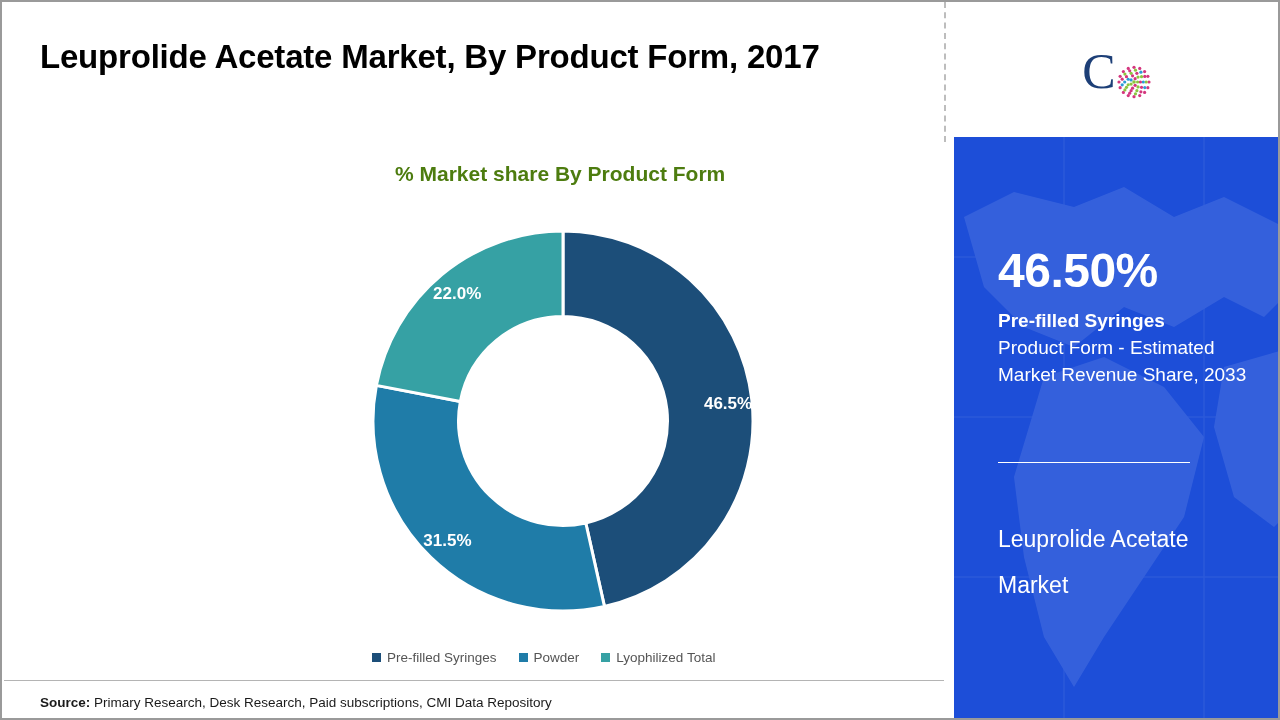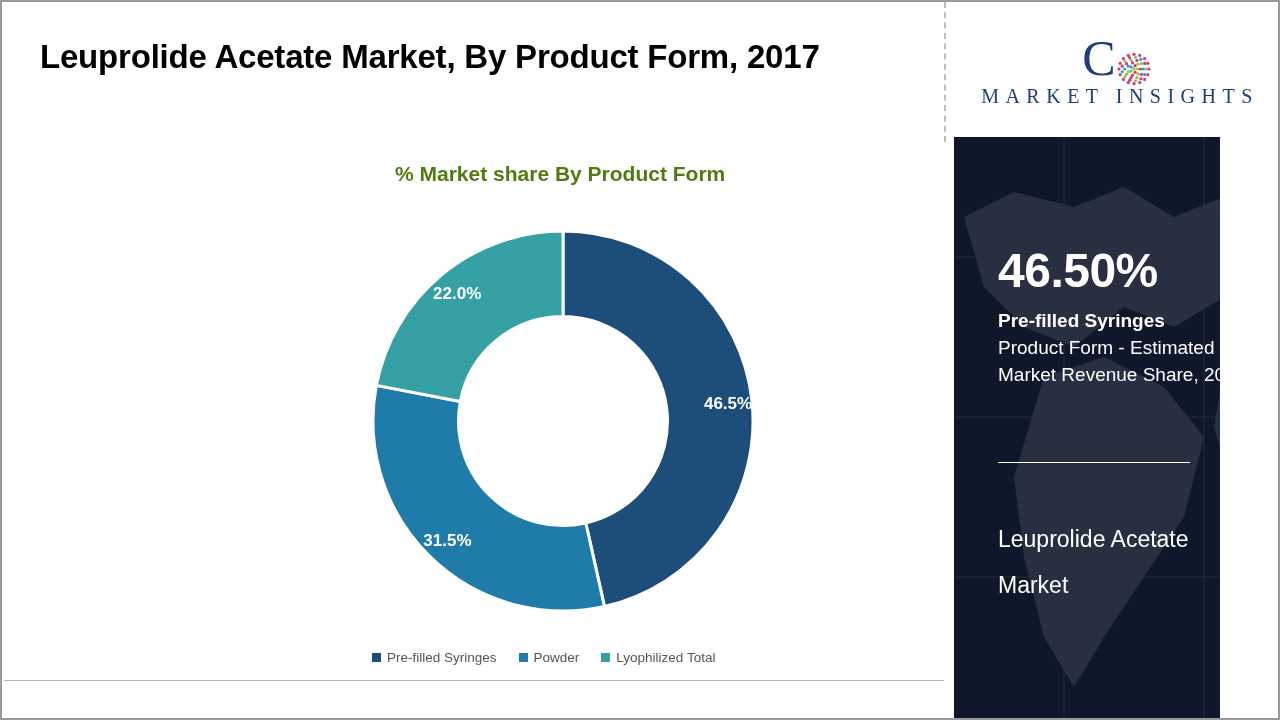--- a/index.html
+++ b/index.html
@@ -183,23 +183,23 @@
     color: #1d3f77;
     letter-spacing: 6.5px;
     margin-top: 2px;
     padding-left: 6px;
   }
 
   #blue-panel {
     position: absolute;
     left: 10px;
     top: 135px;
-    width: 266px;
+    width: 326px;
     height: 583px;
-    background: #0f172a;
+    background: #1d4ed8;
     overflow: hidden;
   }
   #map-watermark {
     position: absolute;
     left: -30px;
     top: -40px;
     width: 420px;
     height: 640px;
     opacity: 0.10;
   }
@@ -288,20 +288,23 @@
           <span class="legend-swatch" style="background: rgb(31, 124, 168);"></span>
           <span class="legend-text">Powder</span>
         </div>
         <div class="legend-item">
           <span class="legend-swatch" style="background: rgb(54, 161, 164);"></span>
           <span class="legend-text">Lyophilized Total</span>
         </div>
       </div>
 
     <div id="source-divider"></div>
+    <div id="source-line">
+      <span id="source-label">Source:</span><span id="source-text"> Primary Research, Desk Research, Paid subscriptions, CMI Data Repository</span>
+    </div>
   </div>
 
   <div id="right-column">
 
     <div id="vertical-dashed"></div>
 
     <div id="logo-area">
       <div id="logo-word">
         <span>C</span>
         <span id="logo-globe">
@@ -356,21 +359,20 @@
                 <circle cx="20.6" cy="17" r="1.6" fill="#8cc63f"></circle>
                 <circle cx="18.11246117974981" cy="20.3553273894893" r="1.6" fill="#d4367e"></circle>
                 <circle cx="14.08753882025019" cy="19.073706370087844" r="1.6" fill="#8cc63f"></circle>
                 <circle cx="14.087538820250188" cy="14.926293629912156" r="1.6" fill="#2b9ad6"></circle>
                 <circle cx="18.11246117974981" cy="13.644672610510698" r="1.6" fill="#d4367e"></circle>
                 <circle cx="17" cy="17" r="1.8" fill="#8cc63f"></circle>
               </g>
           </svg>
         </span>
       </div>
-      <div id="logo-sub">MARKET INSIGHTS</div>
     </div>
 
     <div id="blue-panel">
       <svg id="map-watermark" viewBox="0 0 420 640">
         <g fill="#ffffff">
           <path d="M40 120 L90 95 L150 110 L200 90 L250 120 L300 100 L360 130 L380 180 L340 220 L300 200 L250 230 L200 210 L150 250 L100 230 L60 190 Z"></path>
           <path d="M120 280 L180 260 L240 290 L280 340 L260 420 L220 480 L180 540 L150 590 L120 540 L100 460 L90 380 Z"></path>
           <path d="M300 270 L370 250 L410 300 L400 380 L350 430 L310 400 L290 330 Z"></path>
         </g>
         <g stroke="#ffffff" stroke-width="1.5" fill="none" opacity="0.6">

